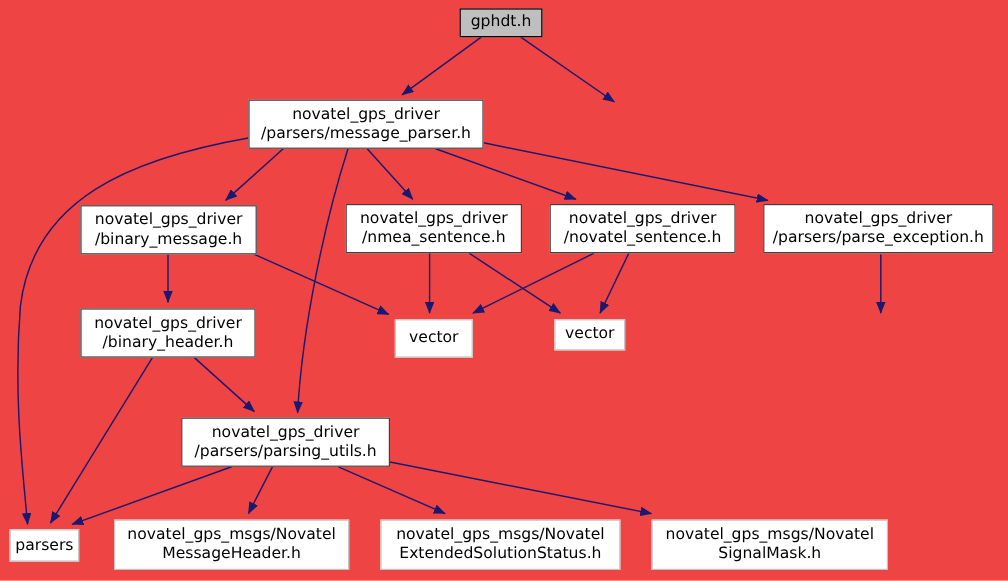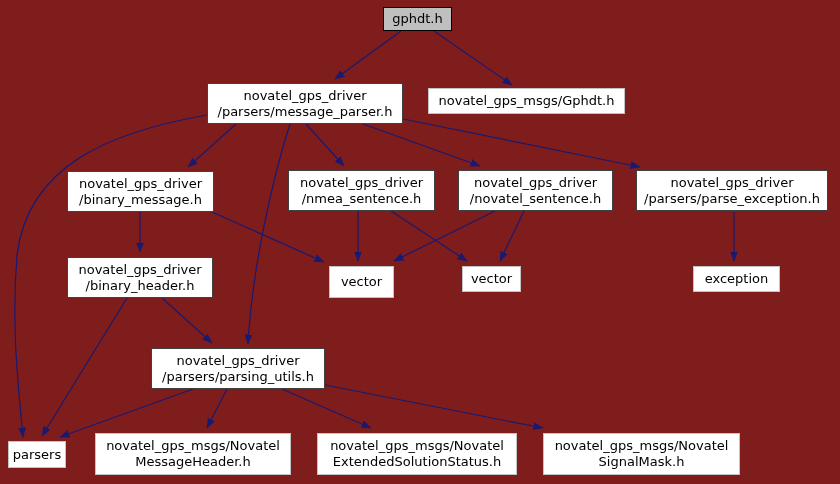--- a/index.html
+++ b/index.html
@@ -4,21 +4,21 @@
 <style>
   :root{
     --edge-color:#191970;
     --root-fill:#bfbfbf;
     --internal-border:#404040;
     --external-border:#c3c3c3;
     --text-color:#000000;
   }
   html,body{margin:0;padding:0;background:#ffffff;}
   #graph{
-    position:relative;width:840px;height:484px;background:#7f1d1d;overflow:hidden;
+    position:relative;width:840px;height:484px;background:#ef4444;overflow:hidden;
     font-family:"DejaVu Sans","Liberation Sans",sans-serif;
   }
   #edges{position:absolute;left:0;top:0;width:840px;height:484px;}
   #edges path{fill:none;stroke:var(--edge-color);stroke-width:1.2px;}
   #edges marker path{fill:var(--edge-color);stroke:none;}
   .node{
     position:absolute;display:flex;align-items:center;justify-content:center;
     text-align:center;box-sizing:border-box;color:var(--text-color);
     font-size:13px;line-height:16px;white-space:pre-line;background:#ffffff;
   }
@@ -58,42 +58,40 @@
     <path d="M227,389 L207,428" marker-end="url(#arrow)"></path>
     <path d="M282,389 L371,428" marker-end="url(#arrow)"></path>
     <path d="M325,385 L543,428" marker-end="url(#arrow)"></path>
   </svg>
 
   <div class="node root" style="left:383px;top:7px;width:69px;height:24px">gphdt.h</div>
 
   <div class="node internal" style="left:207px;top:83px;width:196px;height:41px">novatel_gps_driver
 /parsers/message_parser.h</div>
 
-  <div class="node external" style="left:428px;top:88px;width:197px;height:26px">novatel_gps_msgs/Gphdt.h</div>
 
   <div class="node internal" style="left:67px;top:171px;width:147px;height:41px">novatel_gps_driver
 /binary_message.h</div>
 
   <div class="node internal" style="left:288px;top:170px;width:147px;height:41px">novatel_gps_driver
 /nmea_sentence.h</div>
 
   <div class="node internal" style="left:458px;top:170px;width:155px;height:41px">novatel_gps_driver
 /novatel_sentence.h</div>
 
   <div class="node internal" style="left:636px;top:170px;width:192px;height:41px">novatel_gps_driver
 /parsers/parse_exception.h</div>
 
   <div class="node internal" style="left:67px;top:257px;width:146px;height:41px">novatel_gps_driver
 /binary_header.h</div>
 
   <div class="node external" style="left:329px;top:266px;width:65px;height:32px">vector</div>
 
   <div class="node external" style="left:462px;top:266px;width:59px;height:26px">vector</div>
 
-  <div class="node external" style="left:693px;top:266px;width:87px;height:26px">exception</div>
 
   <div class="node internal" style="left:151px;top:348px;width:174px;height:41px">novatel_gps_driver
 /parsers/parsing_utils.h</div>
 
   <div class="node external" style="left:8px;top:441px;width:58px;height:27px">parsers</div>
 
   <div class="node external" style="left:95px;top:433px;width:196px;height:42px">novatel_gps_msgs/Novatel
 MessageHeader.h</div>
 
   <div class="node external" style="left:317px;top:433px;width:200px;height:42px">novatel_gps_msgs/Novatel

